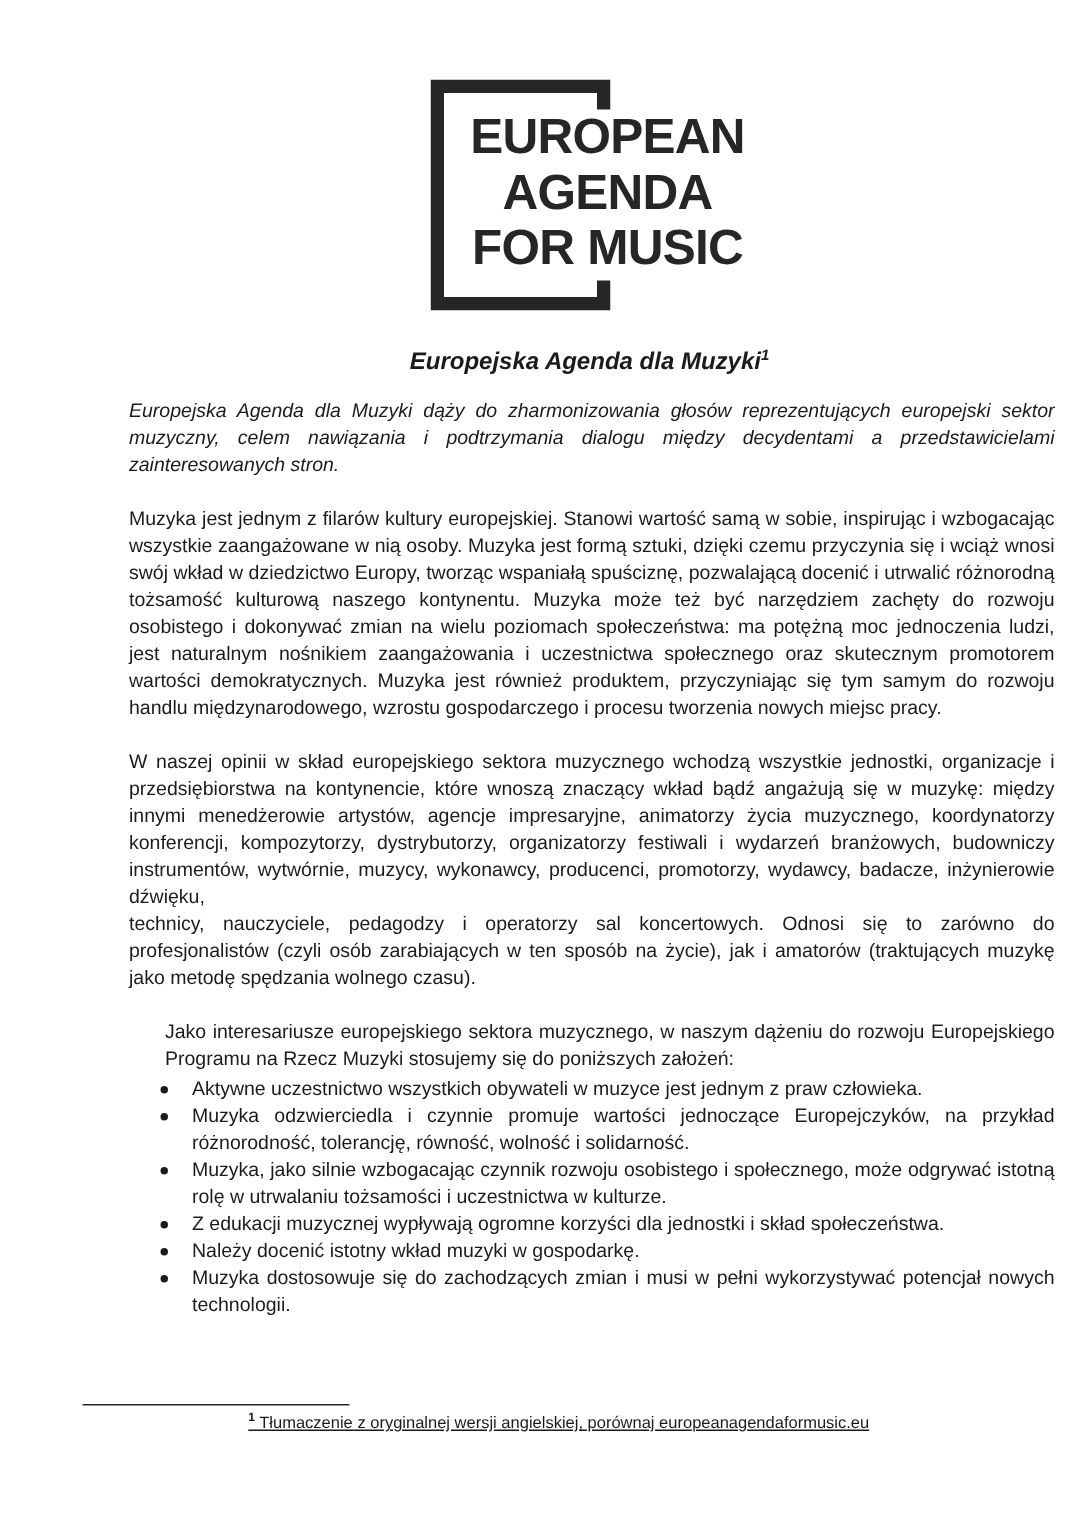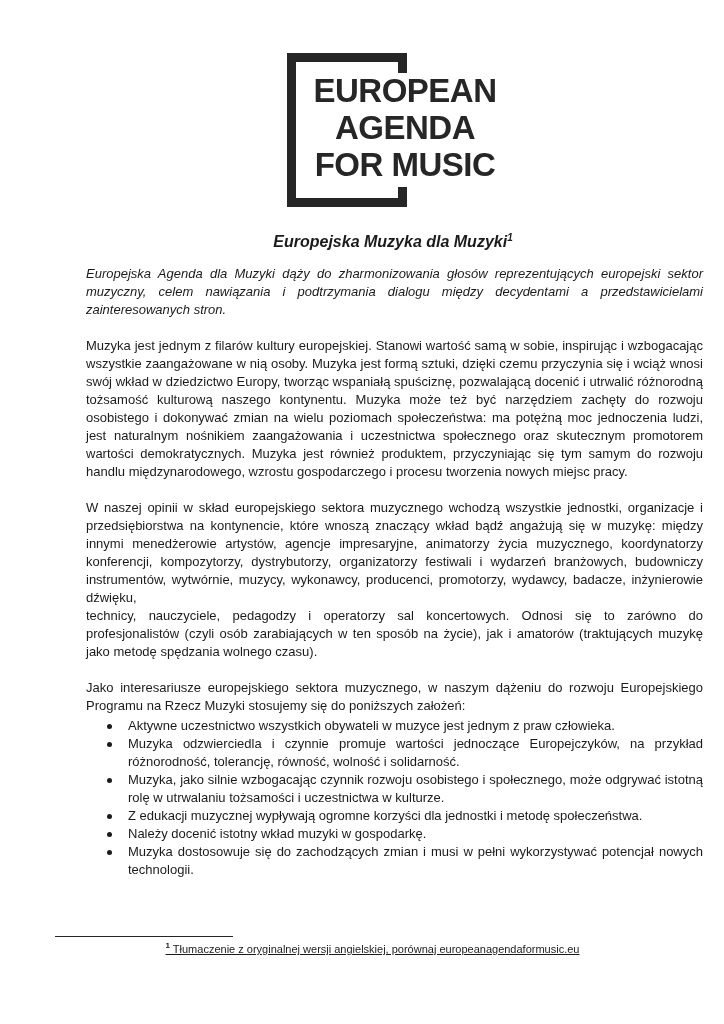--- a/index.html
+++ b/index.html
@@ -66,21 +66,21 @@
     width: 617px;
     font-size: 13px;
     line-height: 18px;
     text-align: justify;
   }
   .para {
     margin: 18px 0;
     white-space: pre-wrap; 
   }
   .body-text .para:first-child { margin-top: 14px; font-style: italic; }
-  .para.no-gap { margin-bottom: 2px; }
+  .para.no-gap { margin-bottom: 2px; margin-left: 24px; }
   
   .bullets {
     list-style: none;
     margin: 0 0 18px 0;
     padding: 0;
   }
   .bullets li {
     position: relative;
     padding-left: 42px;
     margin: 0;
@@ -128,21 +128,21 @@
     <svg class="logo-bracket" viewBox="0 0 120 154" xmlns="http://www.w3.org/2000/svg" aria-hidden="true">
       <path d="M0 0 H120 V20 H111 V9 H9 V145 H111 V134 H120 V154 H0 Z"></path>
     </svg>
     <div class="logo-text">
       <div>EUROPEAN</div>
       <div>AGENDA</div>
       <div>FOR MUSIC</div>
     </div>
   </div>
 
-  <h1 class="doc-title"><span>Europejska Muzyka dla Muzyki</span><sup>1</sup></h1>
+  <h1 class="doc-title"><span>Europejska Agenda dla Muzyki</span><sup>1</sup></h1>
 
   <div class="body-text">
     <p class="para">Europejska Agenda dla Muzyki dąży do zharmonizowania głosów reprezentujących europejski sektor muzyczny, celem nawiązania i podtrzymania dialogu między decydentami a przedstawicielami zainteresowanych stron.</p>
     <p class="para">Muzyka jest jednym z filarów kultury europejskiej. Stanowi wartość samą w sobie, inspirując i wzbogacając wszystkie zaangażowane w nią osoby. Muzyka jest formą sztuki, dzięki czemu przyczynia się i wciąż wnosi swój wkład w dziedzictwo Europy, tworząc wspaniałą spuściznę, pozwalającą docenić i utrwalić różnorodną tożsamość kulturową naszego kontynentu. Muzyka może też być narzędziem zachęty do rozwoju osobistego i dokonywać zmian na wielu poziomach społeczeństwa: ma potężną moc jednoczenia ludzi, jest naturalnym nośnikiem zaangażowania i uczestnictwa społecznego oraz skutecznym promotorem wartości demokratycznych. Muzyka jest również produktem, przyczyniając się tym samym do rozwoju handlu międzynarodowego, wzrostu gospodarczego i procesu tworzenia nowych miejsc pracy.</p>
     <p class="para">W naszej opinii w skład europejskiego sektora muzycznego wchodzą wszystkie jednostki, organizacje i przedsiębiorstwa na kontynencie, które wnoszą znaczący wkład bądź angażują się w muzykę: między innymi menedżerowie artystów, agencje impresaryjne, animatorzy życia muzycznego, koordynatorzy konferencji, kompozytorzy, dystrybutorzy, organizatorzy festiwali i wydarzeń branżowych, budowniczy instrumentów, wytwórnie, muzycy, wykonawcy, producenci, promotorzy, wydawcy, badacze, inżynierowie dźwięku,
 technicy, nauczyciele, pedagodzy i operatorzy sal koncertowych. Odnosi się to zarówno do profesjonalistów (czyli osób zarabiających w ten sposób na życie), jak i amatorów (traktujących muzykę jako metodę spędzania wolnego czasu).</p>
     <p class="para no-gap">Jako interesariusze europejskiego sektora muzycznego, w naszym dążeniu do rozwoju Europejskiego Programu na Rzecz Muzyki stosujemy się do poniższych założeń:</p>
 
     <ul class="bullets">
       <li>
@@ -152,21 +152,21 @@
       <li>
         <span class="bullet-dot"></span>
         <span>Muzyka odzwierciedla i czynnie promuje wartości jednoczące Europejczyków, na przykład różnorodność, tolerancję, równość, wolność i solidarność.</span>
       </li>
       <li>
         <span class="bullet-dot"></span>
         <span>Muzyka, jako silnie wzbogacając czynnik rozwoju osobistego i społecznego, może odgrywać istotną rolę w utrwalaniu tożsamości i uczestnictwa w kulturze.</span>
       </li>
       <li>
         <span class="bullet-dot"></span>
-        <span>Z edukacji muzycznej wypływają ogromne korzyści dla jednostki i metodę społeczeństwa.</span>
+        <span>Z edukacji muzycznej wypływają ogromne korzyści dla jednostki i skład społeczeństwa.</span>
       </li>
       <li>
         <span class="bullet-dot"></span>
         <span>Należy docenić istotny wkład muzyki w gospodarkę.</span>
       </li>
       <li>
         <span class="bullet-dot"></span>
         <span>Muzyka dostosowuje się do zachodzących zmian i musi w pełni wykorzystywać potencjał nowych technologii.</span>
       </li>
     </ul>

